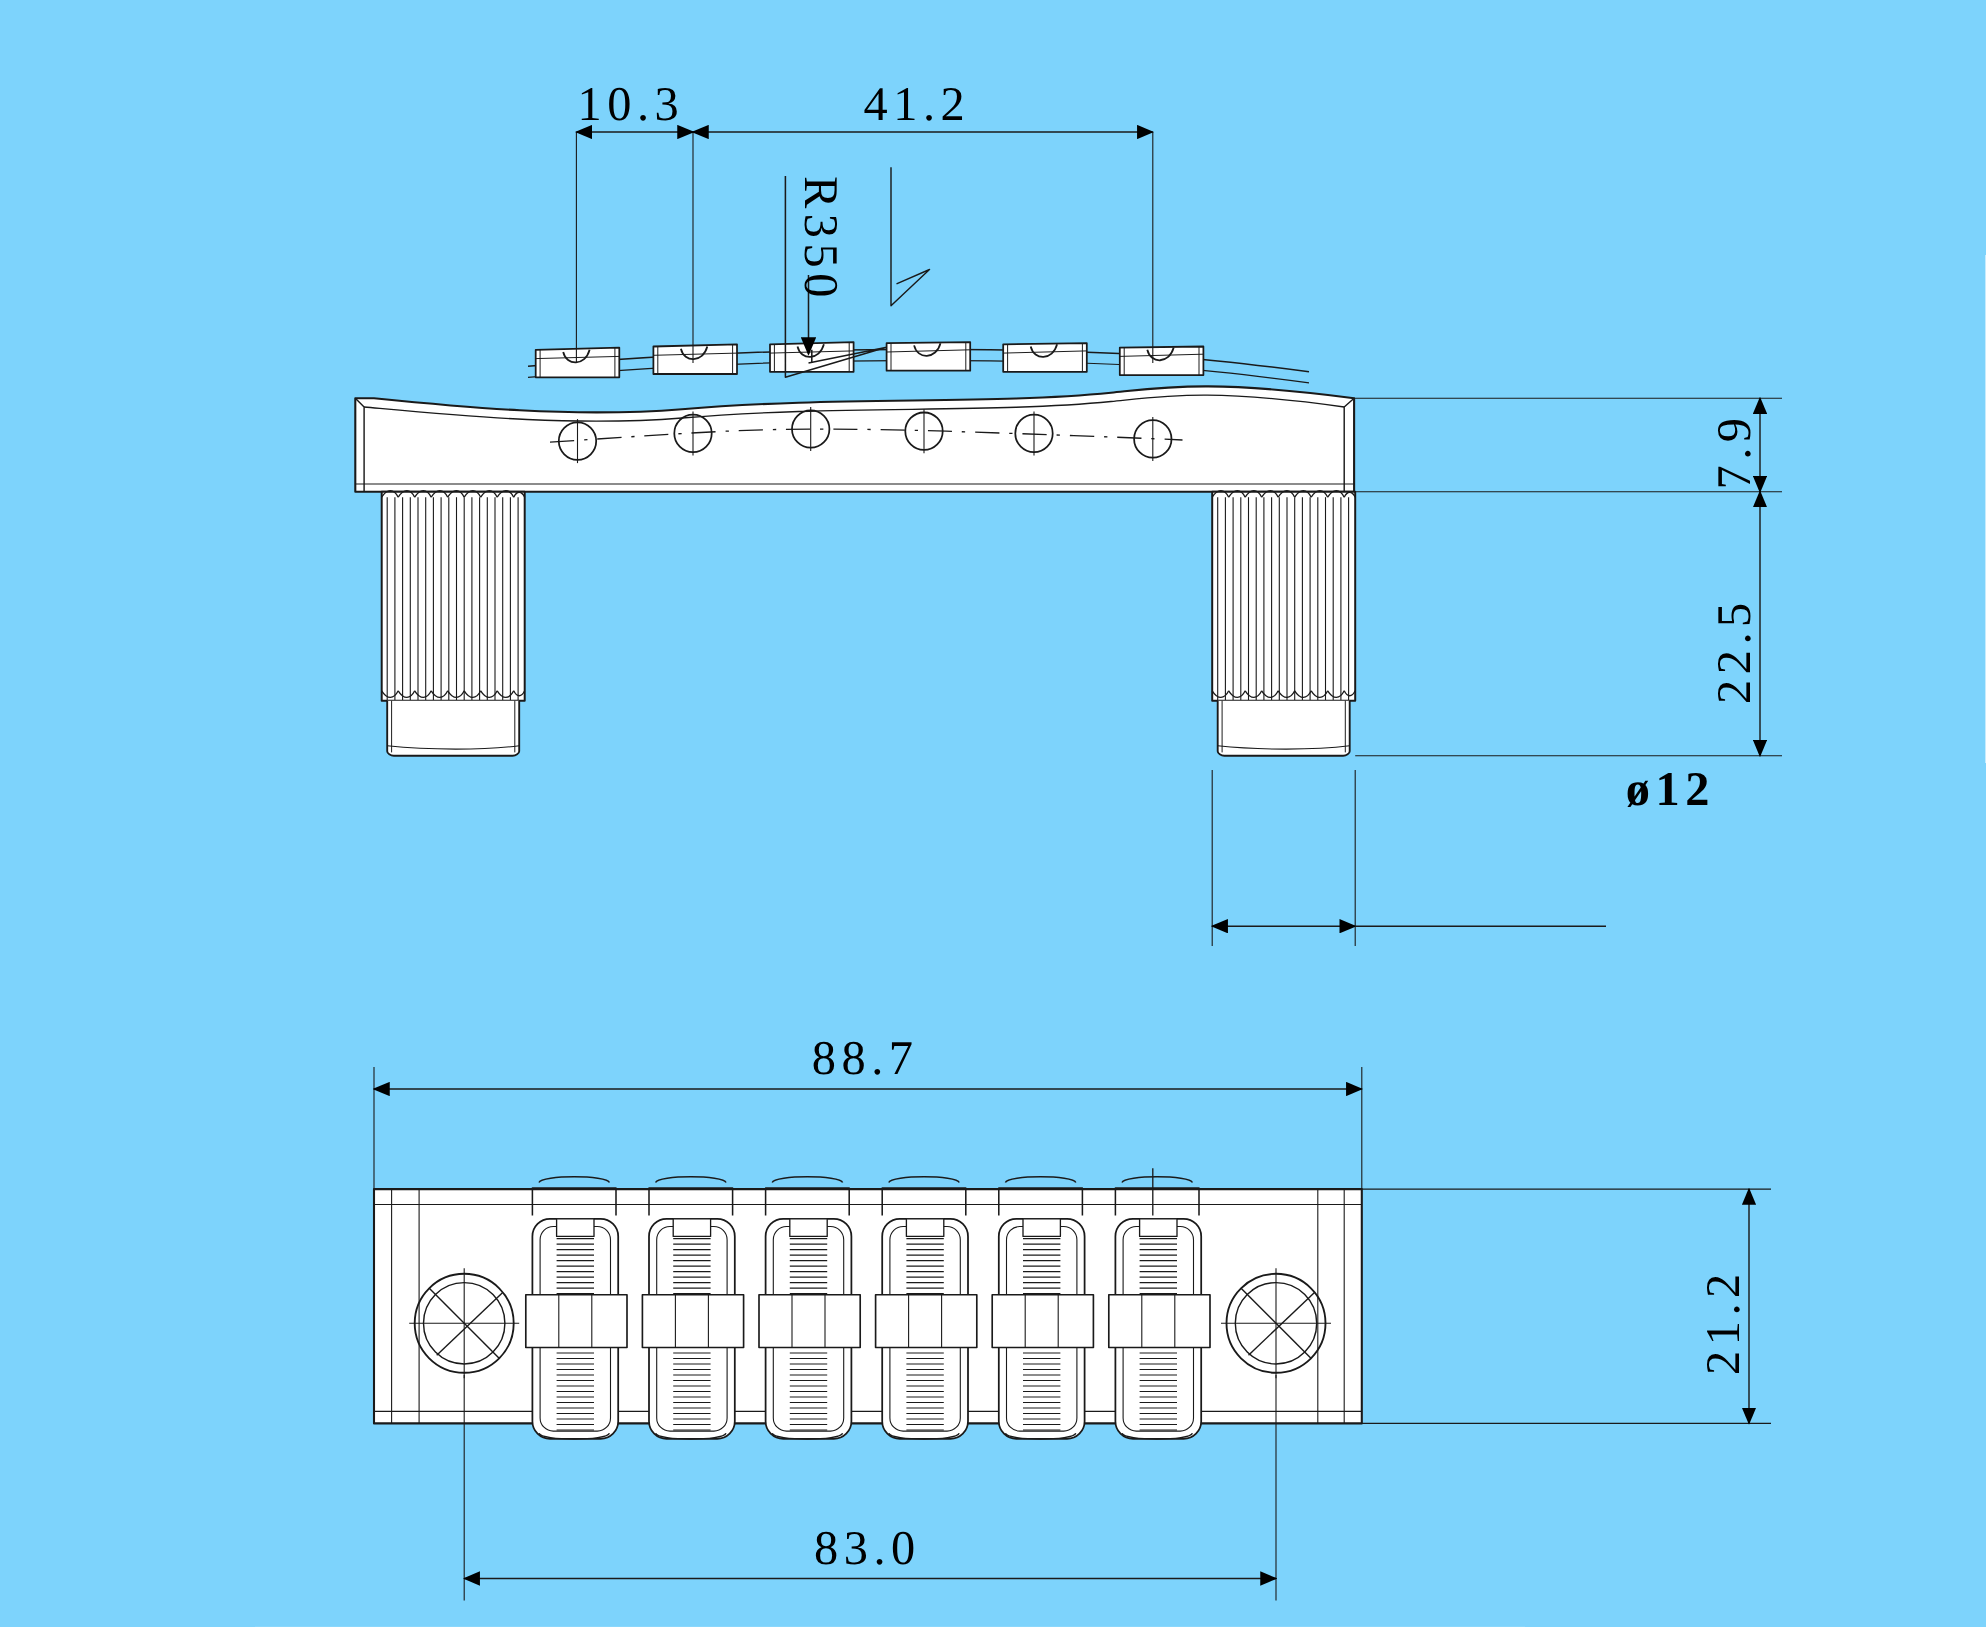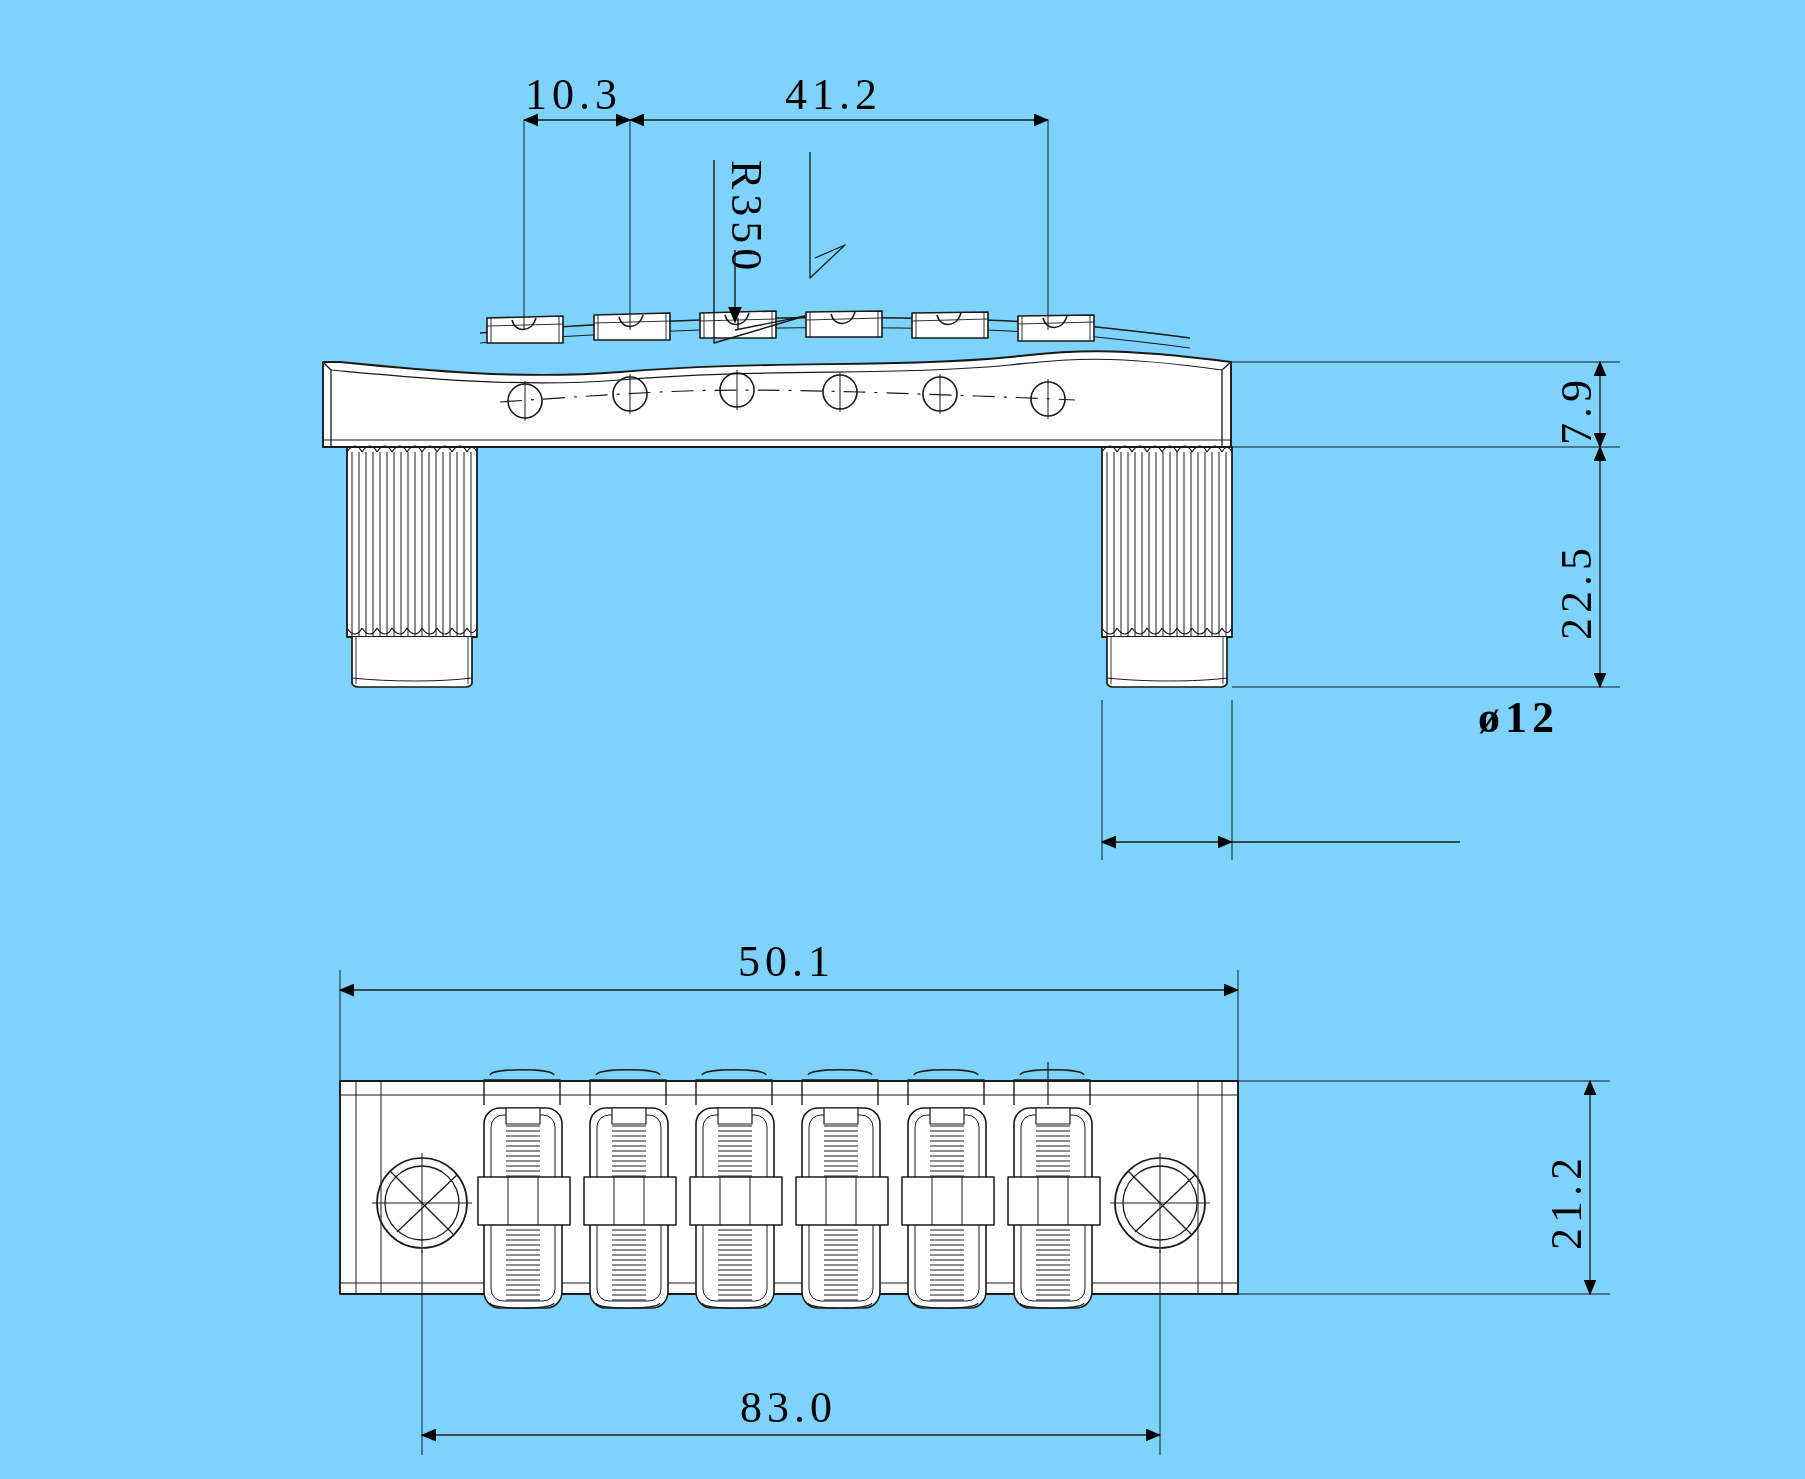--- a/index.html
+++ b/index.html
@@ -632,19 +632,19 @@
   <div class="dimtext" style="left:785px; top:73px;">41.2</div>
 
   <div class="dimtext rotcw" style="left:768px; top:160px;">R350</div>
 
   <div class="dimtext rot" style="left:1555px; top:445px;">7.9</div>
 
   <div class="dimtext rot" style="left:1555px; top:640px;">22.5</div>
 
   <div class="dimtext" style="left:1478px; top:696px;font-weight:bold;">ø12</div>
 
-  <div class="dimtext" style="left:738px; top:940px;">50.1</div>
+  <div class="dimtext" style="left:738px; top:940px;">88.7</div>
 
   <div class="dimtext rot" style="left:1545px; top:1250px;">21.2</div>
 
   <div class="dimtext" style="left:740px; top:1386px;">83.0</div>
 
 </div>
 
 </body></html>

